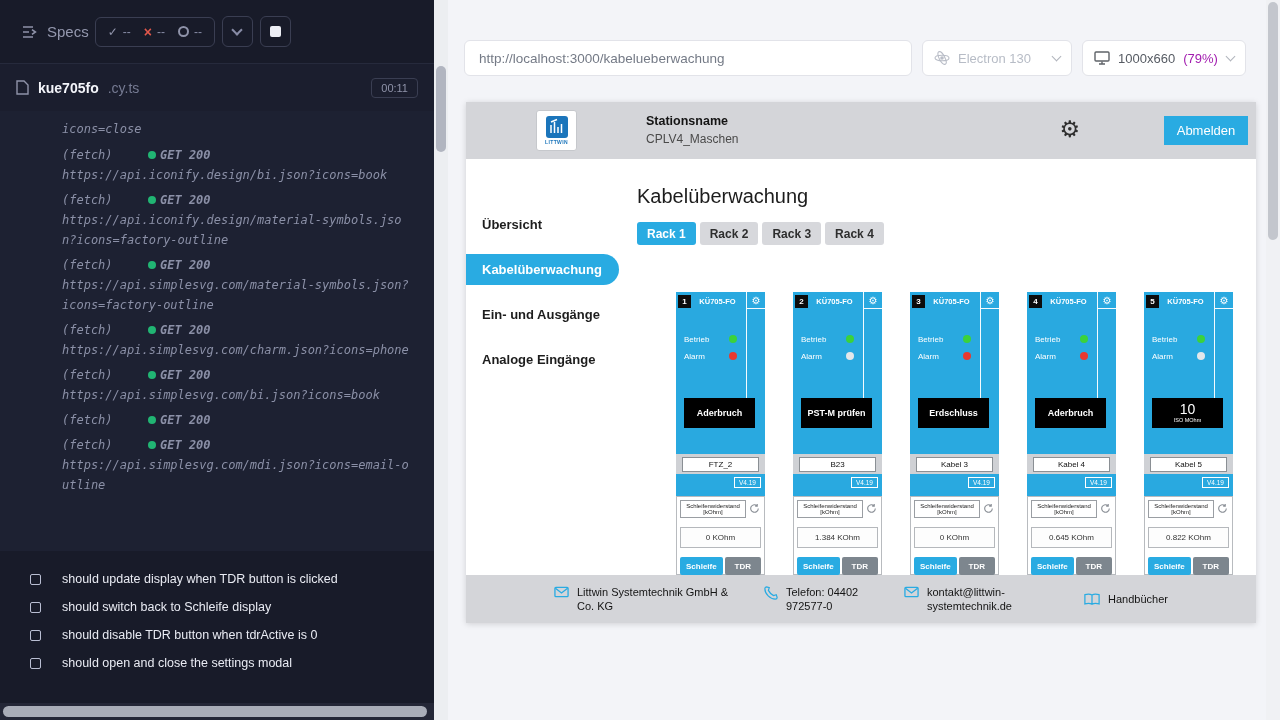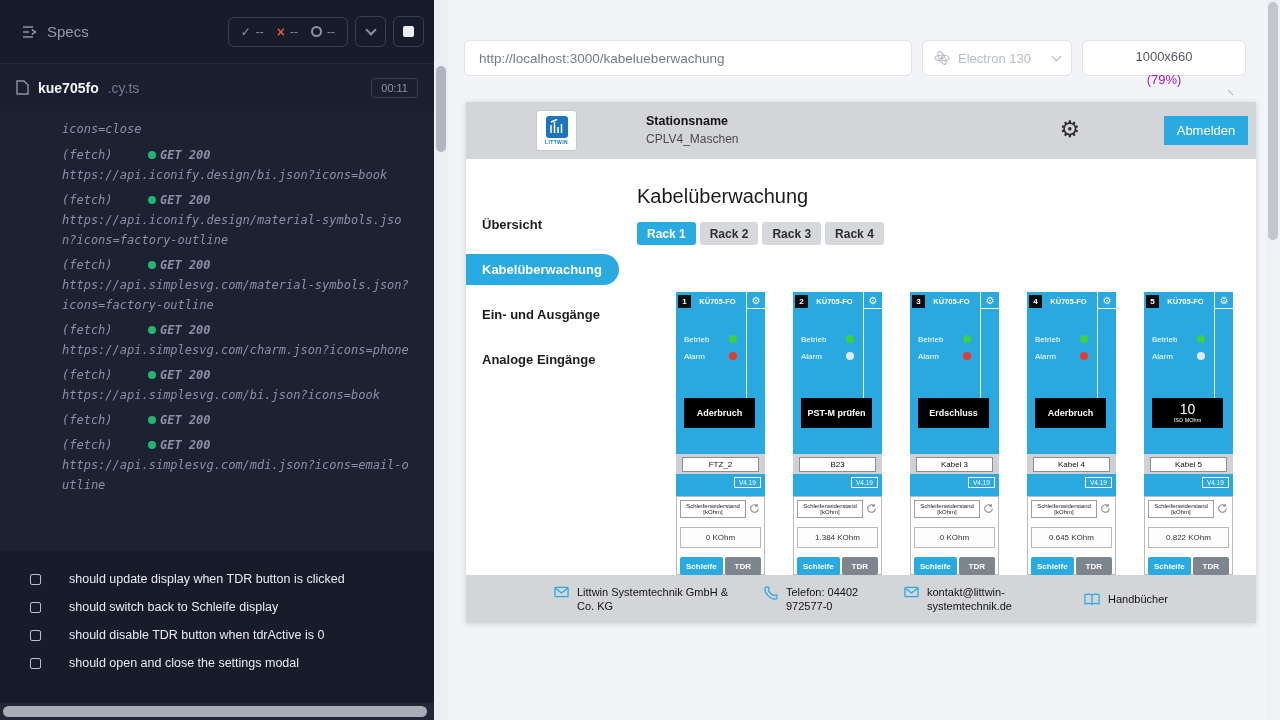--- a/index.html
+++ b/index.html
@@ -2,21 +2,21 @@
 <html><head>
 <meta charset="utf-8">
 <style>
   * { box-sizing: border-box; }
   html,body { margin:0; padding:0; }
   body { font-family:"Liberation Sans", sans-serif; }
   .root { position:relative; width:1280px; height:720px; background:#f3f4f8; overflow:hidden; }
 
   
   .cy { position:absolute; left:0; top:0; width:434px; height:720px; background:#181b29; color:#9094ab; }
-  .cy-header { height:64px; border-bottom:1px solid #262a3c; display:flex; align-items:center; justify-content:space-between; padding:0 10px 0 16px; }
+  .cy-header { height:64px; border-bottom:1px solid #262a3c; display:flex; align-items:center; padding:0 10px 0 16px; }
   .cy-specs { display:flex; align-items:center; gap:9px; font-size:15px; color:#9498ae; background:none; border:none; cursor:pointer; }
   .cy-controls { display:flex; align-items:center; gap:7px; }
   .cy-stats { display:flex; align-items:center; gap:13px; border:1px solid #3a3e52; border-radius:6px; padding:7px 12px; font-size:12px; color:#888ca6; }
   .stat { display:flex; align-items:center; gap:5px; }
   .mark-pass { color:#8f93a9; font-size:12px; }
   .mark-fail { color:#e0574b; font-size:14px; font-weight:bold; line-height:10px; }
   .ring { width:11px; height:11px; border:2px solid #8f93a9; border-radius:50%; }
   .cy-btn { width:31px; height:31px; border:1px solid #3a3e52; border-radius:6px; background:transparent; display:flex; align-items:center; justify-content:center; cursor:pointer; }
   .chev { width:8px; height:8px; border-right:2px solid #888ca6; border-bottom:2px solid #888ca6; transform:rotate(45deg); margin-top:-4px; }
   .stop-ic { width:11px; height:11px; background:#eceef4; border-radius:2px; }
@@ -29,37 +29,37 @@
   .cy-log { height:440px; overflow:hidden; background:#1d2132; padding:8px 10px 8px 62px;
             font-family:"DejaVu Sans Mono", monospace; font-style:italic; font-size:12px; line-height:20px; color:#8b90a7; }
   .log-cont { margin-bottom:6px; }
   .log-entry { margin-bottom:5px; }
   .log-prefix { display:inline-block; width:86px; }
   .log-dot { display:inline-block; width:8px; height:8px; border-radius:50%; background:#21b573; margin-right:4px; }
   .log-status { font-weight:bold; }
   .log-url { max-width:352px; overflow-wrap:anywhere; word-break:break-all; }
 
   .cy-tests { padding:14px 6px 0 30px; }
-  .test { display:flex; align-items:center; gap:28px; height:28px; color:#e9ebf3; font-size:12.5px; cursor:pointer; }
+  .test { display:flex; align-items:center; gap:21px; height:28px; color:#e9ebf3; font-size:12.5px; cursor:pointer; }
   .test-ic { flex:0 0 auto; width:11px; height:11px; border:1px solid #b9bed2; border-radius:2px; }
 
   .cy-hscroll { position:absolute; left:0; bottom:0; width:434px; height:17px; background:#242737; }
   .cy-hthumb { position:absolute; left:3px; top:3px; width:424px; height:11px; background:#a9adb8; border-radius:6px; }
 
   .divider-scroll { position:absolute; left:434px; top:0; width:14px; height:720px; background:#eceef1; }
   .divider-thumb { position:absolute; left:2px; top:66px; width:10px; height:86px; background:#b1b5c0; border-radius:5px; }
 
   
   .right { position:absolute; left:448px; top:0; width:818px; height:720px; }
   .browser-bar { height:64px; display:flex; align-items:center; padding:0 16px; gap:10px;margin-top:26px; }
   .url-box { width:448px; height:36px; background:#fff; border:1px solid #e2e3e9; border-radius:6px; display:flex; align-items:center; padding:0 12px; }
   .url-input { width:100%; border:none; outline:none; background:transparent; color:#747a86; font-size:13.5px; font-family:"Liberation Sans", sans-serif; }
   .select { height:36px; background:#fff; border:1px solid #e2e3e9; border-radius:6px; display:flex; align-items:center; gap:8px; padding:0 11px; cursor:pointer; }
   .browser-select { width:150px; color:#b7bcc6; font-size:13px; }
-  .viewport-select { width:164px; color:#565b63; font-size:13px;flex-direction:column; }
+  .viewport-select { width:164px; color:#565b63; font-size:13px; }
   .sel-chev { width:7px; height:7px; border-right:1.8px solid #b0b4bc; border-bottom:1.8px solid #b0b4bc; transform:rotate(45deg); margin:-3px 0 0 auto; }
   .vp-zoom { color:#a21caf; }
 
   .stage { padding:12px 0 0 18px; }
   .app { position:relative; width:790px; height:521px; background:#fff; box-shadow:0 1px 6px rgba(0,0,0,.15); overflow:hidden; }
 
   .app-header { position:absolute; top:0; left:0; right:0; height:57px; background:#d4d5d9; }
   .logo-box { position:absolute; left:70px; top:8px; width:41px; height:41px; background:#fff; border:1px solid #c6c8cc; border-radius:3px; display:flex; flex-direction:column; align-items:center; justify-content:center; gap:1px; }
   .logo-text { font-size:5px; font-weight:bold; color:#1b75bb; letter-spacing:.4px; }
   .station { position:absolute; left:180px; top:12px; }

